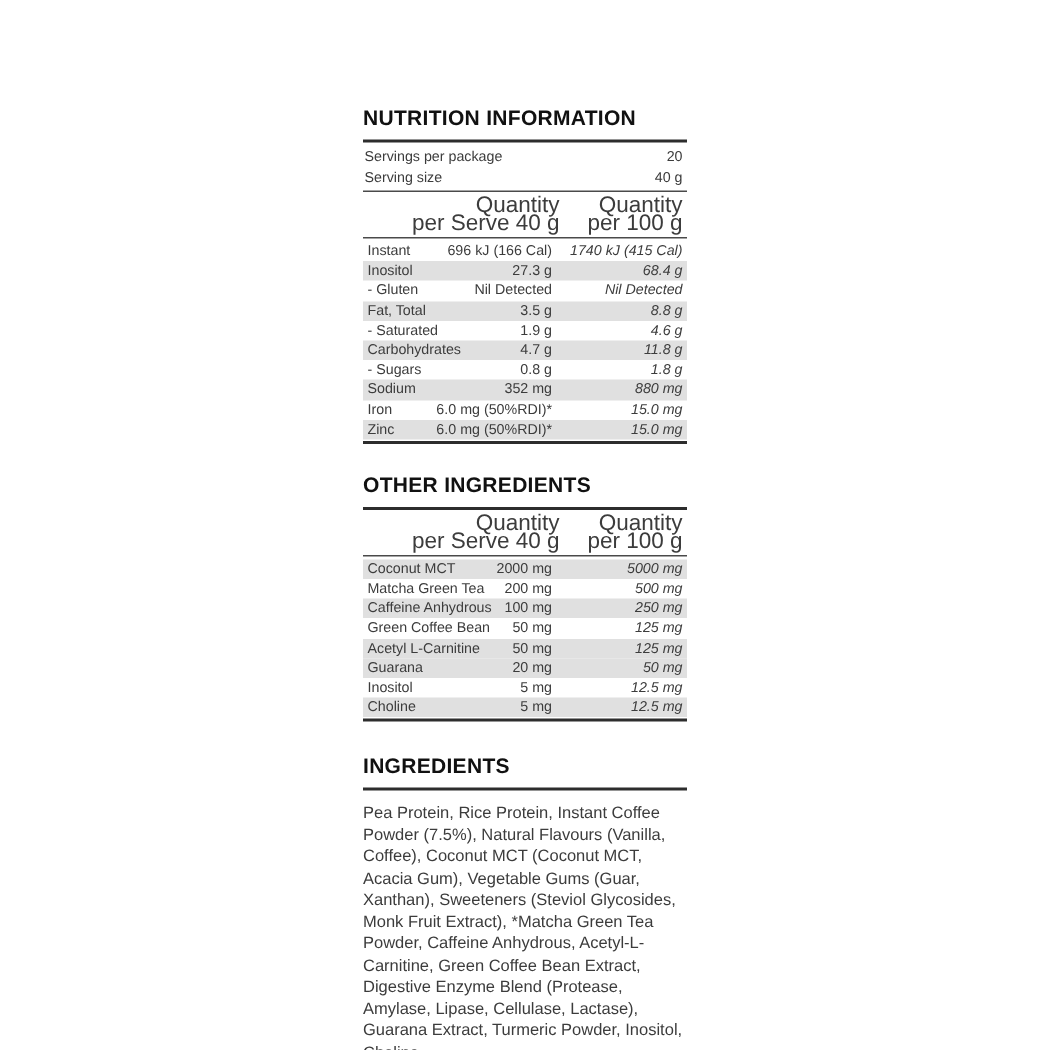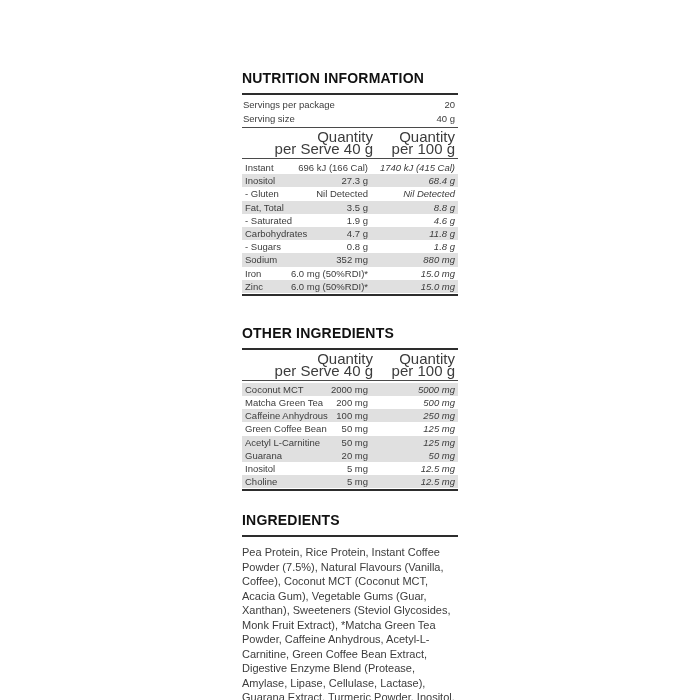--- a/index.html
+++ b/index.html
@@ -43,21 +43,21 @@
   .rows{padding:2px 0 1px 0;}
   .row{
     position:relative;height:13.2px;line-height:13.4px;
     font-size:9.5px;white-space:nowrap;
   }
   .row.shaded{background:var(--stripe);}
   .row .lbl{padding-left:3px;}
   .row .v1{position:absolute;right:90px;top:0;}
   .row .v2{position:absolute;right:3px;top:0;font-style:italic;}
 
-  .other-section{margin-top:29px;}
+  .other-section{margin-top:19px;}
   .ingredients-section{margin-top:21px;}
   .ingredients-text{
     margin-top:8px;font-size:11px;line-height:14.5px;
   }
   .ingredients-footnote{font-size:9.5px;line-height:14.5px;font-weight:bold;}
 </style>
 </head>
 <body>
 
 <div class="sheet">

